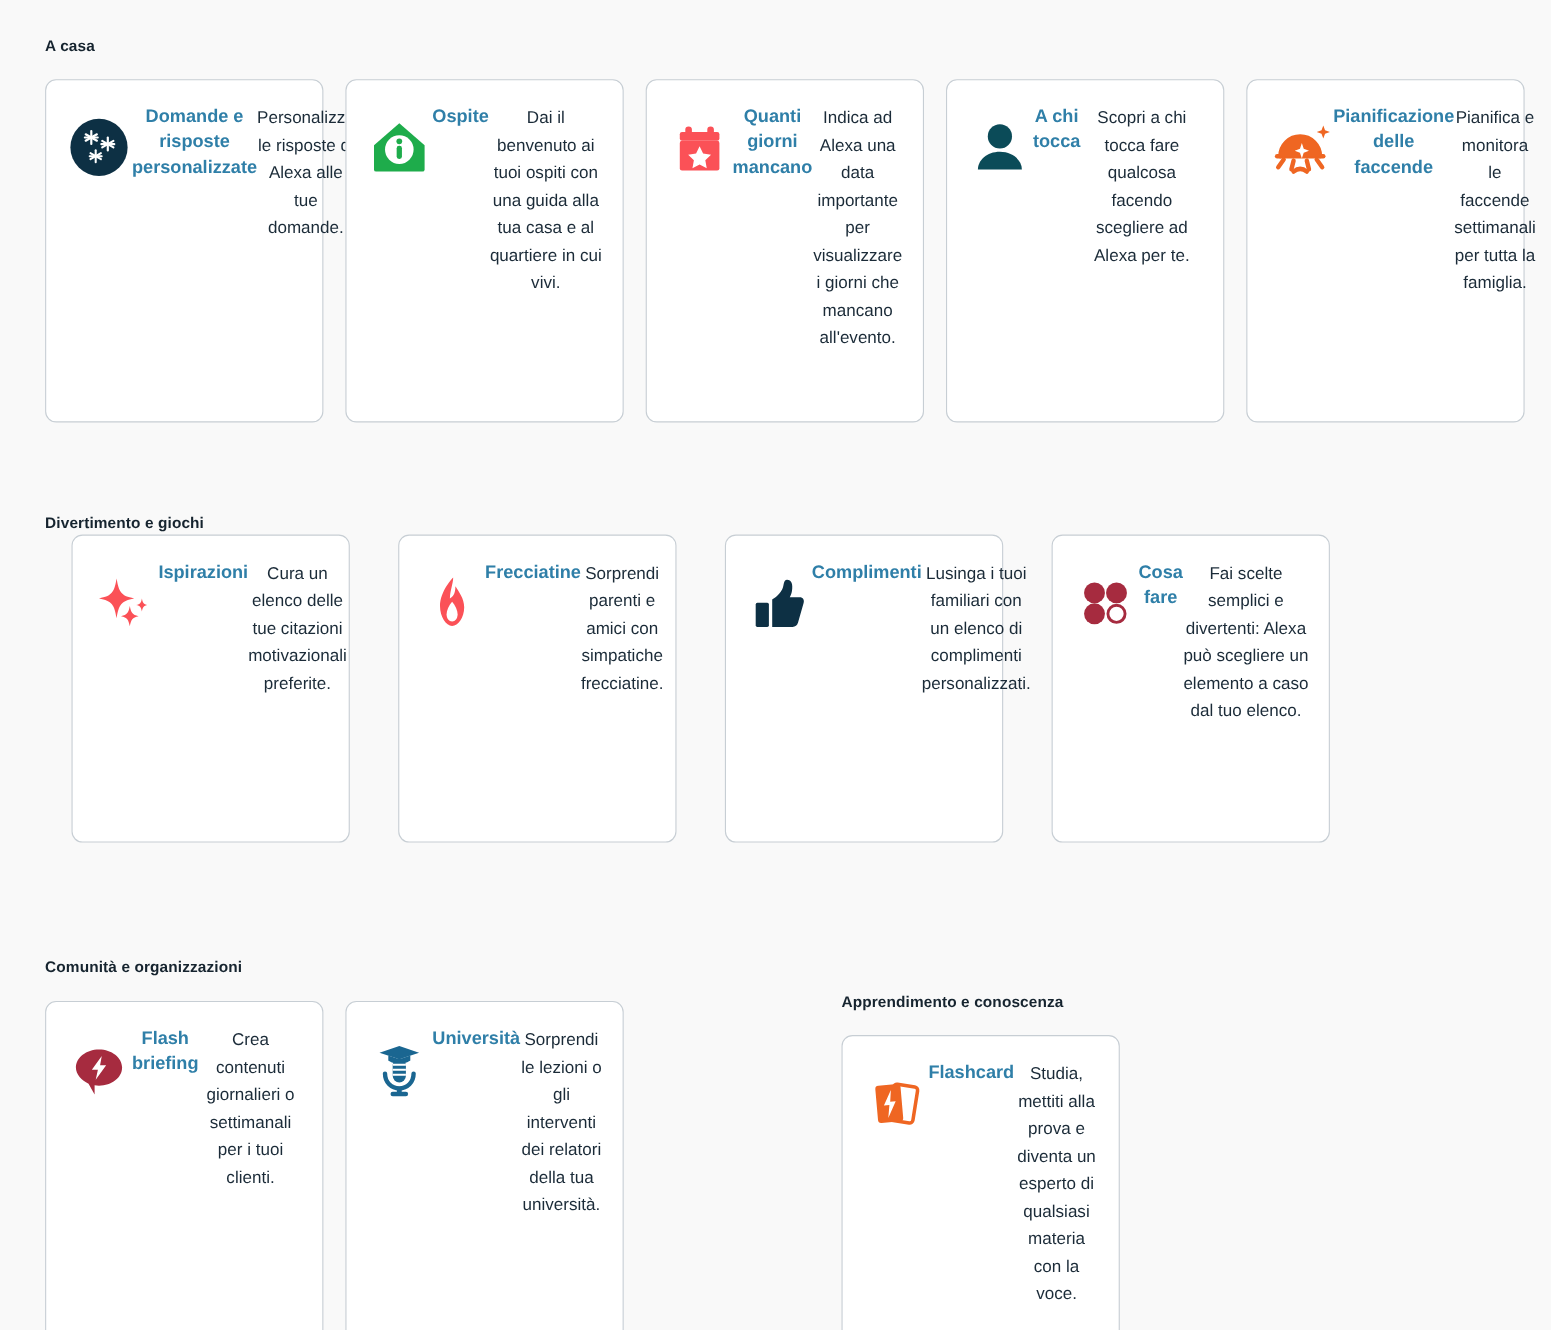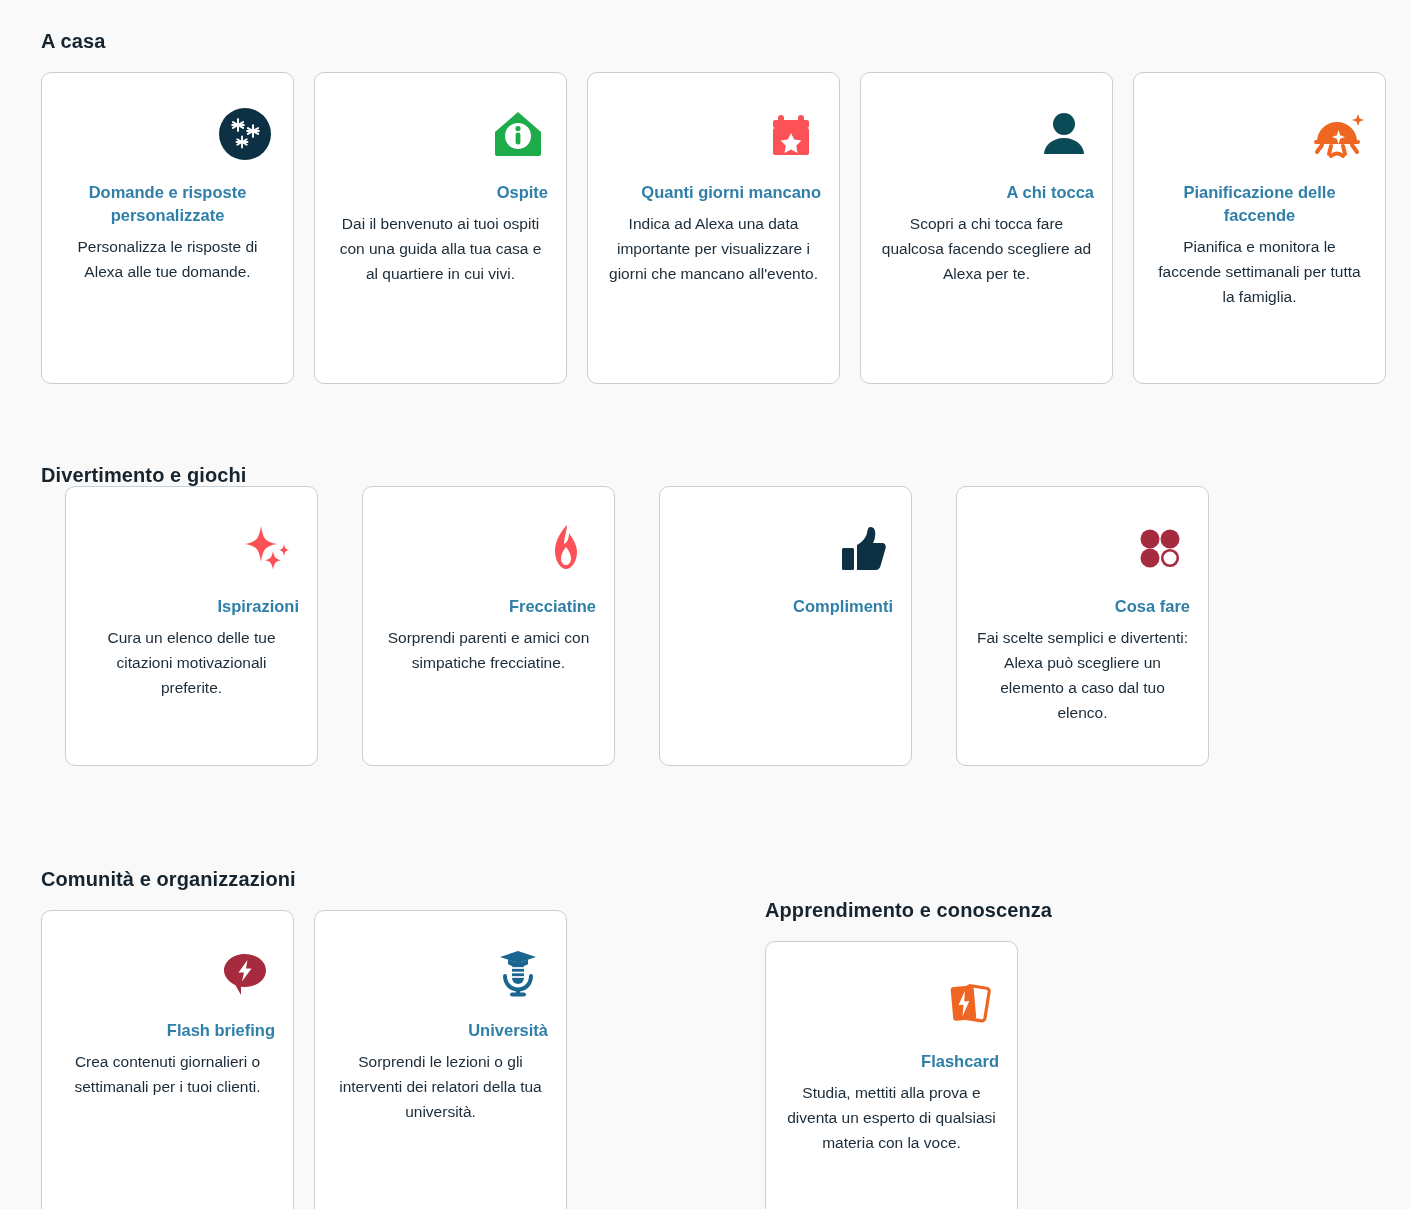--- a/index.html
+++ b/index.html
@@ -10,39 +10,38 @@
     font-family:"Liberation Sans","DejaVu Sans",sans-serif;
     overflow:hidden;
   }
   .page{
     width:1410px;height:1209px;
     padding:0 0 0 41px;
     position:relative;
   }
   .section{margin:0;}
   .section-title{
-    font-size:20px;
+    font-size:14px;
     font-weight:bold;
     color:#16242f;
     letter-spacing:0.1px;
     line-height:22px;
   }
   .row{
     display:flex;
     gap:20px;
     align-items:stretch;
   }
   .card{
     width:253px;
     background:#ffffff;
     border:1px solid #c7ced4;
     border-radius:10px;
     display:flex;
-    flex-direction:column;
-    align-items:flex-end;
+    align-items:flex-start;
     text-align:center;
     padding:22px 18px 20px;
   }
   .card-icon{
     height:78px;
     display:flex;
     align-items:center;
     justify-content:center;
     margin-bottom:8px;
   }
@@ -207,20 +206,21 @@
       </div>
 
       <div class="card">
         <div class="card-icon">
           <svg width="60" height="60" viewBox="0 0 60 60" aria-hidden="true">
             <rect x="9" y="30" width="12" height="22" rx="1.5" fill="#0d3044"></rect>
             <path d="M24 52 L24 27 C24 27 30 24 33 18 C35 14 34 9 37.5 9 C41.5 9 43 13 42 19 C41.4 22.6 40 25 40 25 L49 25 C52 25 53.5 27.5 52.5 30.5 L47.5 48 C46.7 50.6 45 52 42.5 52 Z" fill="#0d3044"></path>
           </svg>
         </div>
         <div class="card-title">Complimenti</div>
+        <div class="card-desc">Lusinga i tuoi familiari con un elenco di complimenti personalizzati.</div>
       </div>
 
       <div class="card">
         <div class="card-icon">
           <svg width="60" height="60" viewBox="0 0 60 60" aria-hidden="true">
             <circle cx="20" cy="21" r="9.5" fill="#a62b3f"></circle>
             <circle cx="40" cy="21" r="9.5" fill="#a62b3f"></circle>
             <circle cx="20" cy="40" r="9.5" fill="#a62b3f"></circle>
             <circle cx="40" cy="40" r="7.8" fill="none" stroke="#a62b3f" stroke-width="2.6"></circle>
           </svg>

